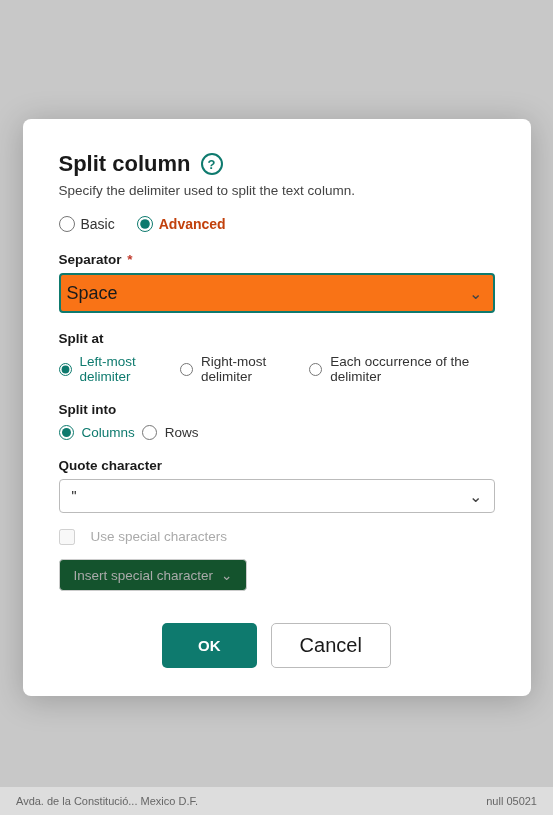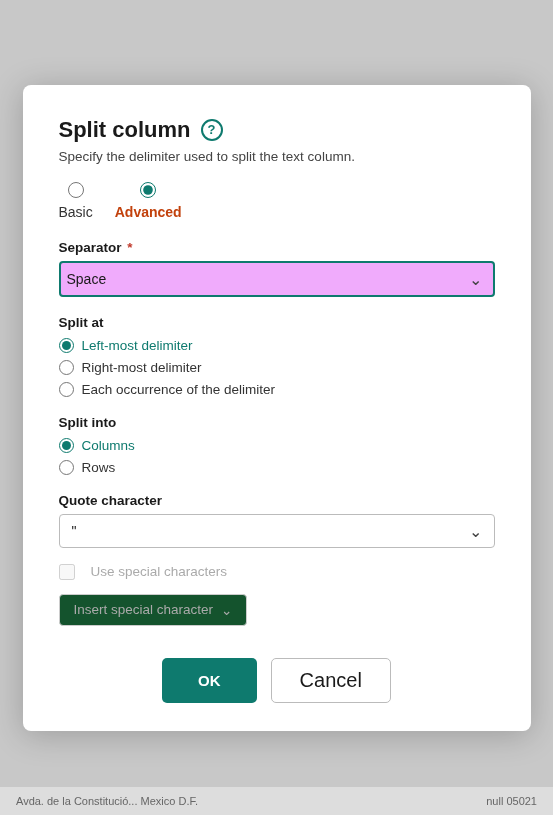--- a/index.html
+++ b/index.html
@@ -62,26 +62,24 @@
 
     .radio-row {
       display: flex;
       align-items: center;
       gap: 22px;
       margin-bottom: 20px;
     }
 
     .radio-label {
       display: flex;
-      align-items: center;
       gap: 6px;
       font-size: 14px;
       color: #333;
       cursor: pointer;
-      flex-direction: column;
     }
 
     .radio-label input[type="radio"] {
       accent-color: #0e7a6e;
       width: 16px;
       height: 16px;
       cursor: pointer;
     }
 
     .field-label {
@@ -99,24 +97,24 @@
     .select-wrapper {
       position: relative;
       margin-bottom: 18px;
     }
 
     .select-box {
       width: 100%;
       border: 2px solid #0e7a6e;
       border-radius: 4px;
       padding: 8px 36px 8px 6px;
-      font-size: 14px;
+      font-size: 18px;
       color: #1a1a1a;
       appearance: none;
-      background: #f0abfc;
+      background: #f97316;
       cursor: pointer;
       outline: none;
     }
 
     .chevron-down {
       position: absolute;
       right: 12px;
       top: 50%;
       transform: translateY(-50%);
       pointer-events: none;
@@ -126,21 +124,21 @@
 
     .section-label {
       font-size: 13.5px;
       font-weight: 700;
       color: #1a1a1a;
       margin-bottom: 8px;
     }
 
     .radio-group {
       display: flex;
-      flex-direction: column;
+      flex-direction: row;
       gap: 7px;
       margin-bottom: 18px;
     }
 
     .radio-option {
       display: flex;
       align-items: center;
       gap: 8px;
       font-size: 13.5px;
       color: #0e7a6e;

